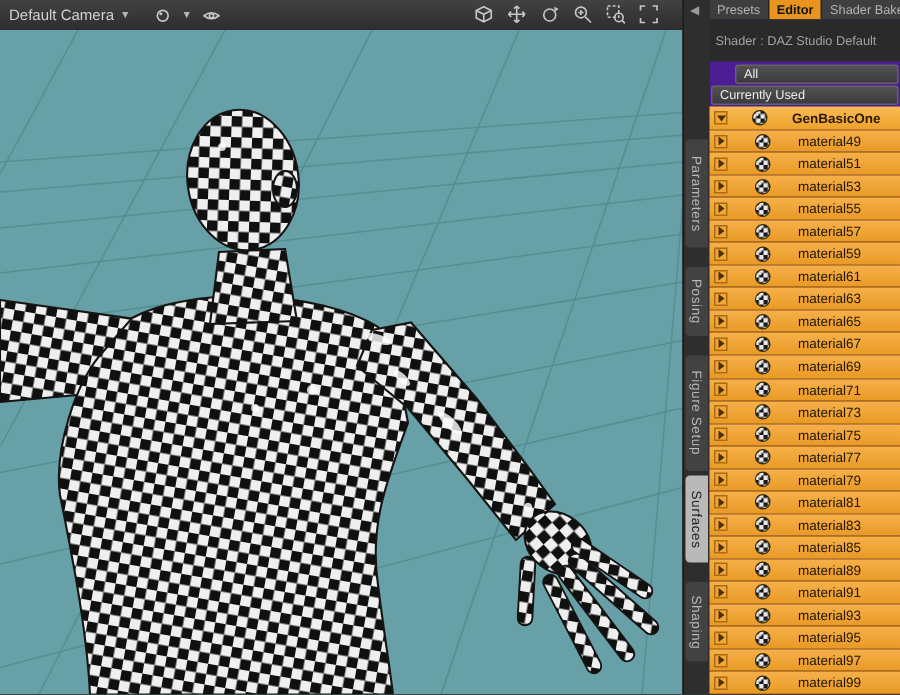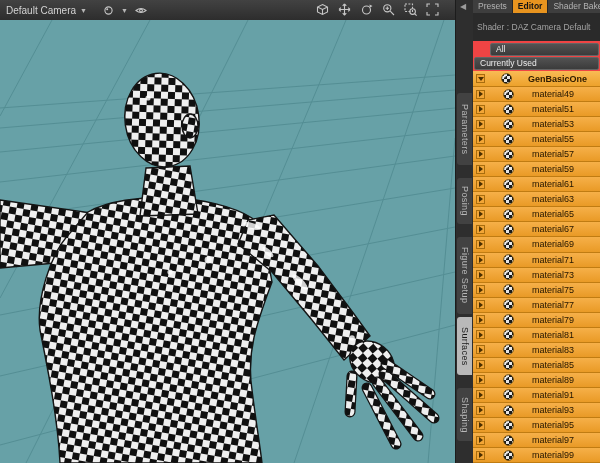--- a/index.html
+++ b/index.html
@@ -30,21 +30,21 @@
     border-radius:3px 0 0 3px;display:flex;align-items:center;justify-content:center;}
   .side-tab span{writing-mode:vertical-rl;white-space:nowrap;font-size:9px;letter-spacing:.4px;}
   .side-tab.active{background:#b9b9b9;color:#1c1c1c;}
   .st-parameters{top:93px;height:72px;}
   .st-posing{top:178px;height:46px;}
   .st-figure-setup{top:237px;height:77px;}
   .st-surfaces{top:317px;height:58px;}
   .st-shaping{top:388px;height:53px;}
 
   
-  .panel{position:absolute;left:473px;top:0;width:127px;height:463px;background:#ef4444;}
+  .panel{position:absolute;left:473px;top:0;width:127px;height:463px;background:#4c1d95;}
   .panel-tabs{position:absolute;left:0;top:0;right:0;height:13px;background:#232323;
     display:flex;overflow:hidden;}
   .panel-tab{height:13px;line-height:13px;padding:0 5px;font-size:8.5px;color:#b3b3b3;
     background:#3e3e3e;border-right:1px solid #252525;white-space:nowrap;flex:none;}
   .panel-tab.active{background:#e8941f;color:#141414;font-weight:bold;}
   .shader-row{position:absolute;left:0;top:13px;right:0;height:28px;display:flex;align-items:center;
     padding-left:4px;color:#a2a2a2;font-size:8.5px;background:#2a2a2a;white-space:nowrap;overflow:hidden;}
   .flt-btn{position:absolute;left:1px;right:1px;height:13px;box-sizing:border-box;
     background:linear-gradient(#525252,#3b3b3b);border:1px solid #646464;border-radius:2px;
     color:#ececec;font-size:8.5px;line-height:11px;padding-left:5px;cursor:default;}
@@ -235,21 +235,21 @@
   </div>
 
   <div class="panel">
 
     <div class="panel-tabs">
       <div class="panel-tab">Presets</div>
       <div class="panel-tab active">Editor</div>
       <div class="panel-tab">Shader Bake</div>
     </div>
 
-    <div class="shader-row">Shader : DAZ Camera Default</div>
+    <div class="shader-row">Shader : DAZ Studio Default</div>
 
     <div class="flt-btn btn-all">All</div>
     <div class="flt-btn btn-cu">Currently Used</div>
 
     <div class="root-row">
       <span class="exp down">
           <i></i>
         </span>
       <svg class="ball" width="11" height="11">
         <circle cx="5.5" cy="5.5" r="4.8" fill="url(#ballchk)" stroke="#3a2a00" stroke-width="0.8"></circle>

